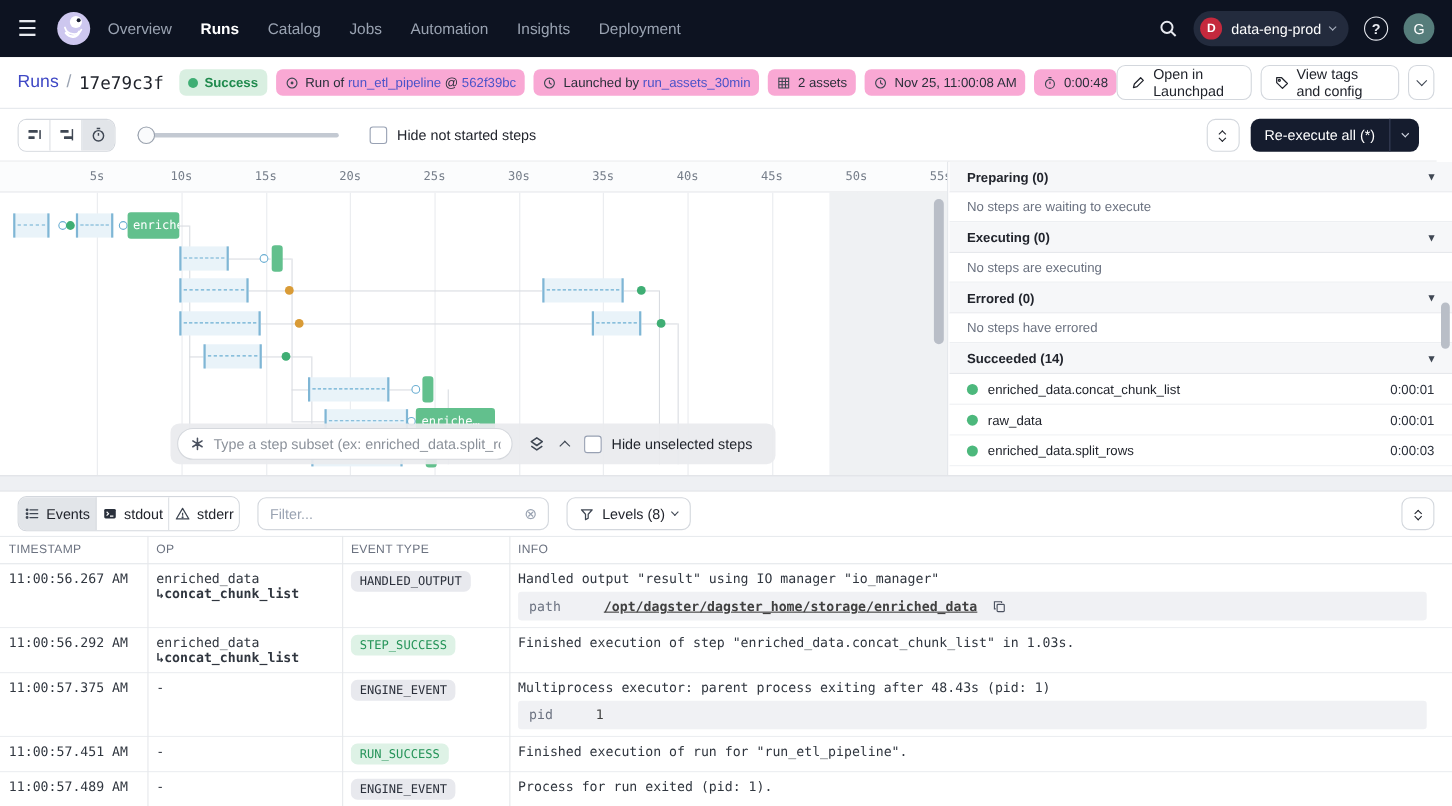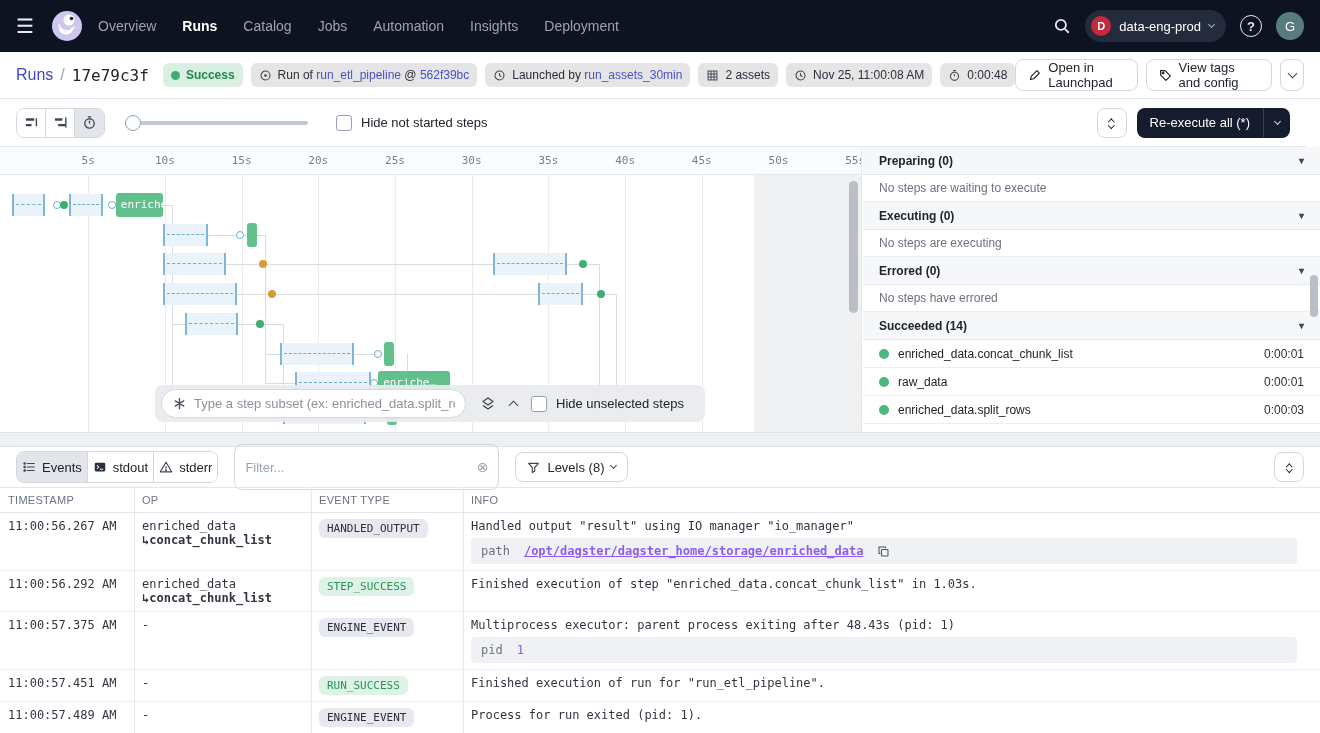--- a/index.html
+++ b/index.html
@@ -30,21 +30,21 @@
   #avatar { width:28px; height:28px; border-radius:50%; background:#567d7b; color:#fff;
     font-size:13px; display:flex; align-items:center; justify-content:center; cursor:pointer; }
 
   
   #crumb { position:absolute; left:0; top:52px; width:1320px; height:47px; background:#fff;
     border-bottom:1px solid #e3e6ea; display:flex; align-items:center; padding:0 16px; }
   #crumb-runs { color:#3f48c5; font-size:16px; cursor:pointer; }
   #crumb-sep { color:#9aa3b2; font-size:16px; margin:0 7px; }
   #crumb-id { font-size:16px; color:#21242c; }
   #tags { display:flex; align-items:center; gap:8px; margin-left:14px; }
-  .tag { display:flex; align-items:center; gap:6px; background:#e5e5e5; border-radius:6px;
+  .tag { display:flex; align-items:center; gap:6px; background:#f9a8d4; border-radius:6px;
     height:24px; padding:0 8px; font-size:12px; color:#2a2f3a; white-space:nowrap; cursor:default; }
   .tag.success { background:#d9efe1; color:#1f8a4d; font-weight:bold; }
   .tag .dot { width:9px; height:9px; border-radius:50%; background:#3fae74; }
   .tag a { color:#4a53c9; text-decoration:none; cursor:pointer; }
   .tag svg { stroke:#3f4753; }
   #crumb-actions { margin-left:auto; display:flex; gap:8px; align-items:center; }
   .btn { display:flex; align-items:center; gap:7px; background:#fff; border:1px solid #d3d7dd;
     border-radius:8px; height:32px; padding:0 12px; font-size:13px; color:#21242c; cursor:pointer; }
   .btn.icon-only { width:32px; padding:0; justify-content:center; color:#3f4753; }
 
@@ -127,21 +127,21 @@
 
   
   #etoolbar { position:absolute; left:0; top:447px; width:1320px; height:40px; background:#fff;
     display:flex; align-items:center; padding:0 16px; gap:16px; }
   #etabs { display:flex; border:1px solid #d3d7dd; border-radius:8px; overflow:hidden; }
   .etab { display:flex; align-items:center; gap:6px; height:30px; padding:0 5px; font-size:13px;
     background:#fff; border-right:1px solid #d3d7dd; cursor:pointer; color:#21242c; }
   .etab:last-child { border-right:none; }
   .etab.selected { background:#e2e5e9; }
   #filter-wrap { display:flex; align-items:center; border:1px solid #d3d7dd; border-radius:8px;
-    height:46px; width:265px; padding:0 10px; }
+    height:30px; width:265px; padding:0 10px; }
   #filter-input { border:none; outline:none; flex:1; font-size:13px; background:transparent; }
   #filter-input::placeholder { color:#9aa3b2; }
   #filter-clear { color:#9aa3b2; font-size:14px; cursor:pointer; }
   #levels-btn { display:flex; align-items:center; gap:7px; border:1px solid #d3d7dd; border-radius:8px;
     height:30px; padding:0 11px; font-size:13px; cursor:pointer; background:#fff; }
   #levels-btn .chev { width:5px; height:5px; color:#3f4753; }
   #etoolbar .sort-btn { margin-left:auto; }
 
   
   #etable { position:absolute; left:0; top:487px; width:1320px; height:246px; overflow:hidden; }
@@ -153,21 +153,21 @@
   .erow { display:grid; grid-template-columns:134px 177px 152px 1fr; border-bottom:1px solid #eceef1;
     font-family:"DejaVu Sans Mono", monospace; font-size:12px; color:#30363f; }
   .erow > div { padding:6px 8px; }
   .eop .op2 { font-weight:bold; }
   .epill { display:inline-block; border-radius:6px; padding:3px 8px; font-size:11px; }
   .epill.gray { background:#e8e9ee; color:#2a2f3a; }
   .epill.green { background:#def2e6; color:#259459; }
   .emeta { margin-top:5px; background:#f0f1f4; border-radius:3px; height:26px; display:flex;
     align-items:center; gap:14px; padding:0 10px; max-width:826px; }
   .emeta .mkey { color:#6b7280; }
-  .emeta .mval { color:#8b5cf6; }
+  .emeta .mval { color:#404040;margin-left:25px; }
   .emeta .mval.link { font-weight:bold; text-decoration:underline; cursor:pointer; }
   .copy-icon { cursor:pointer; }
 </style>
 </head>
 <body>
 
 <div id="nav">
   <div id="hamburger">☰</div>
   <div id="logo">
     <svg width="34" height="34" viewBox="0 0 34 34">

